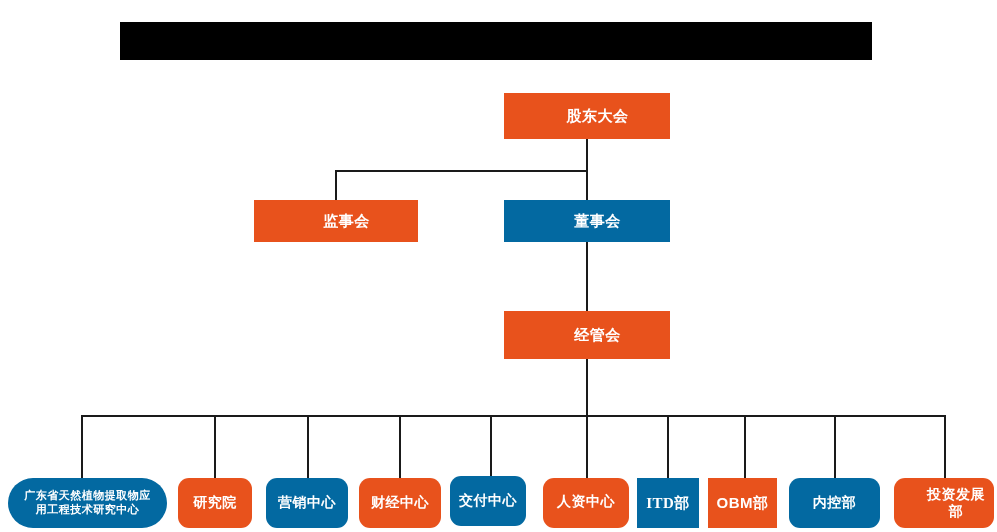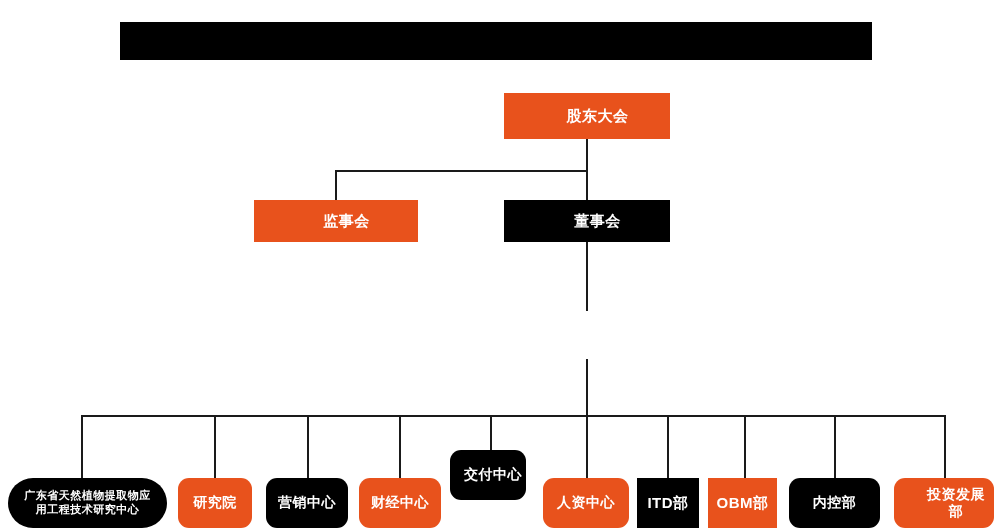--- a/index.html
+++ b/index.html
@@ -45,21 +45,21 @@
     align-items: center;
     justify-content: center;
     text-align: center;
     color: #ffffff;
     font-weight: bold;
     letter-spacing: 0.5px;
     line-height: 1.25;
     z-index: 3;
   }
   .node.dark   { background: #E8521C; }
-  .node.light  { background: #000000; }
+  .node.light  { background: #0369a1; font-family: Liberation Serif, serif; }
 
   .node .label {
     display: block;
     padding: 0 4px;
   }
 
   
   .size-lg  { font-size: 15px; padding-left: 21px; }
   .size-md  { font-size: 14px; border-radius: 11px; }
   .size-sm  { font-size: 15px; }
@@ -113,43 +113,46 @@
   </div>
 
   <div class="node dark size-lg" style="left:254px; top:200px; width:164px; height:42px;">
     <span class="label">监事会</span>
   </div>
 
   <div class="node light size-lg" style="left:504px; top:200px; width:166px; height:42px;">
     <span class="label">董事会</span>
   </div>
 
+  <div class="node dark size-lg" style="left:504px; top:311px; width:166px; height:48px;">
+    <span class="label">经管会</span>
+  </div>
 
   <div class="node light size-xs" style="left:8px; top:478px; width:159px; height:50px; flex-direction:column;border-radius:25px;">
     <span class="label">广东省天然植物提取物应</span>
     <span class="label">用工程技术研究中心</span>
   </div>
 
   <div class="node dark size-md" style="left:178px; top:478px; width:74px; height:50px;">
     <span class="label">研究院</span>
   </div>
 
   <div class="node light size-md" style="left:266px; top:478px; width:82px; height:50px;text-align:center;">
     <span class="label">营销中心</span>
   </div>
 
   <div class="node dark size-md" style="left:359px; top:478px; width:82px; height:50px;">
     <span class="label">财经中心</span>
   </div>
 
-  <div class="node light size-md" style="left:450px; top:450px; width:76px; height:50px;justify-content:flex-end;">
+  <div class="node light size-md" style="left:450px; top:476px; width:76px; height:50px;">
     <span class="label">交付中心</span>
   </div>
 
-  <div class="node dark size-md" style="left:543px; top:478px; width:86px; height:50px;">
+  <div class="node dark size-md" style="left:543px; top:478px; width:86px; height:50px;font-family:Liberation Mono, monospace;">
     <span class="label">人资中心</span>
   </div>
 
   <div class="node light size-sm" style="left:637px; top:478px; width:62px; height:50px;">
     <span class="label">ITD部</span>
   </div>
 
   <div class="node dark size-sm" style="left:708px; top:478px; width:69px; height:50px;">
     <span class="label">OBM部</span>
   </div>

